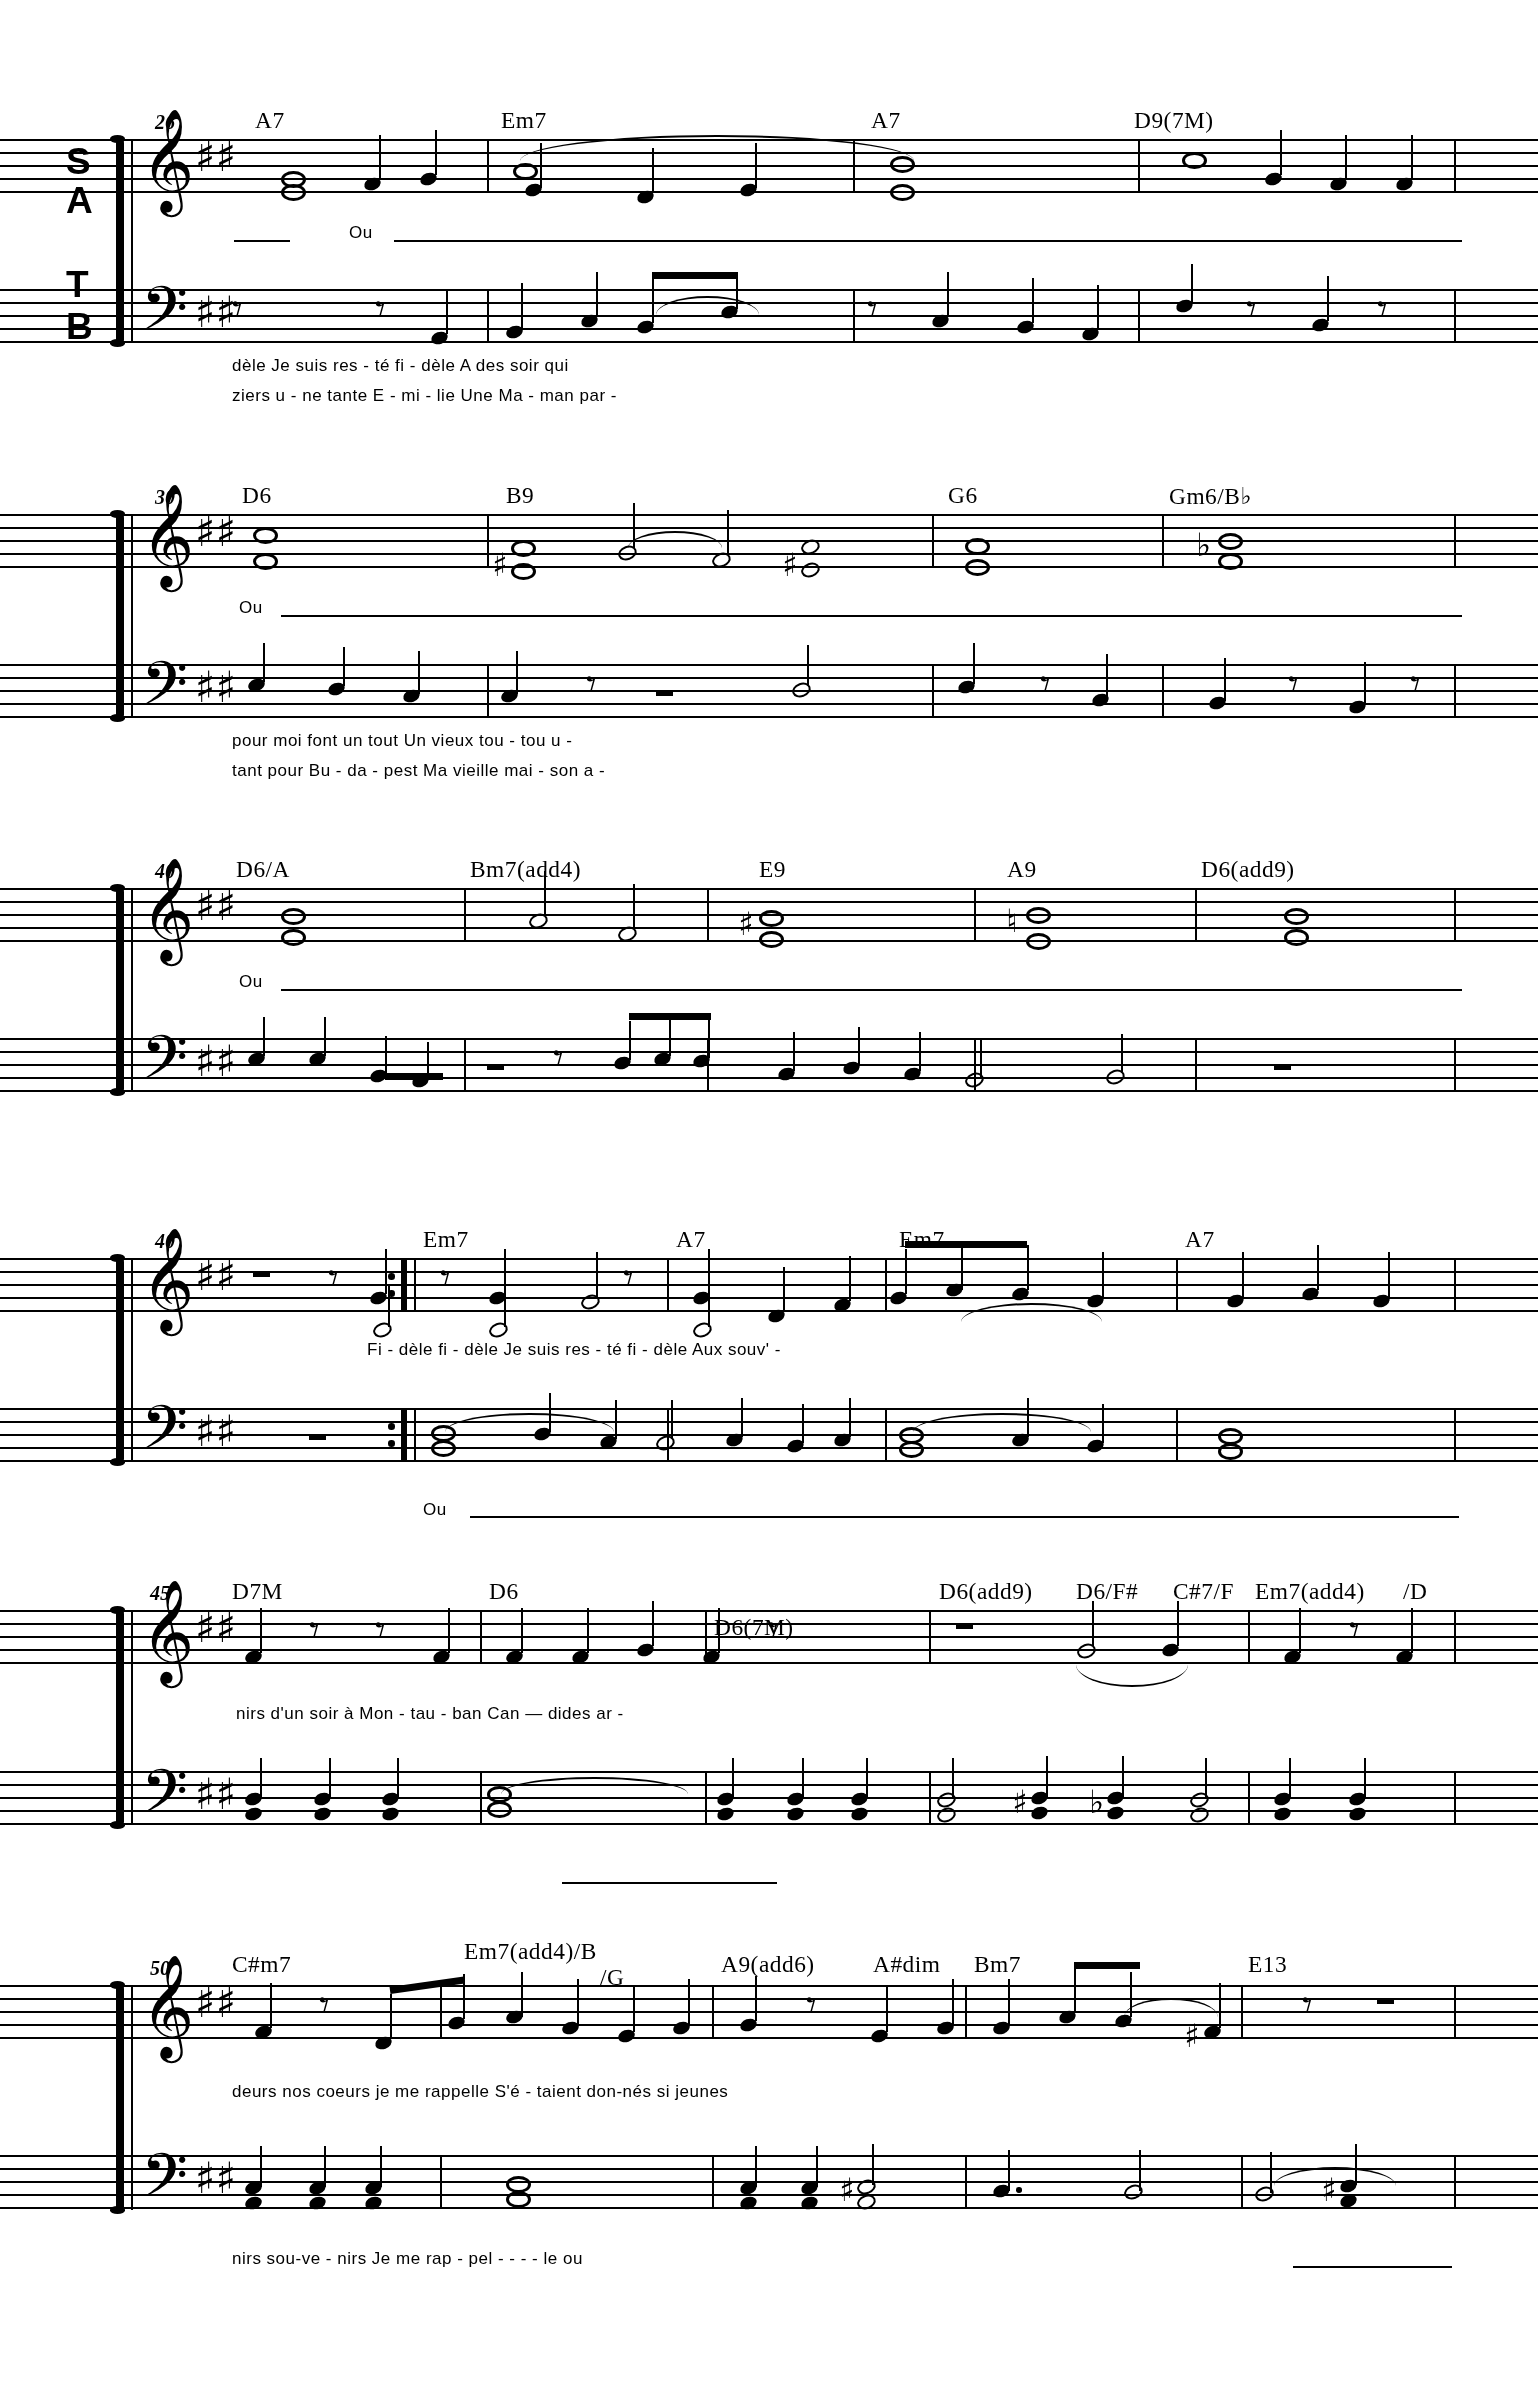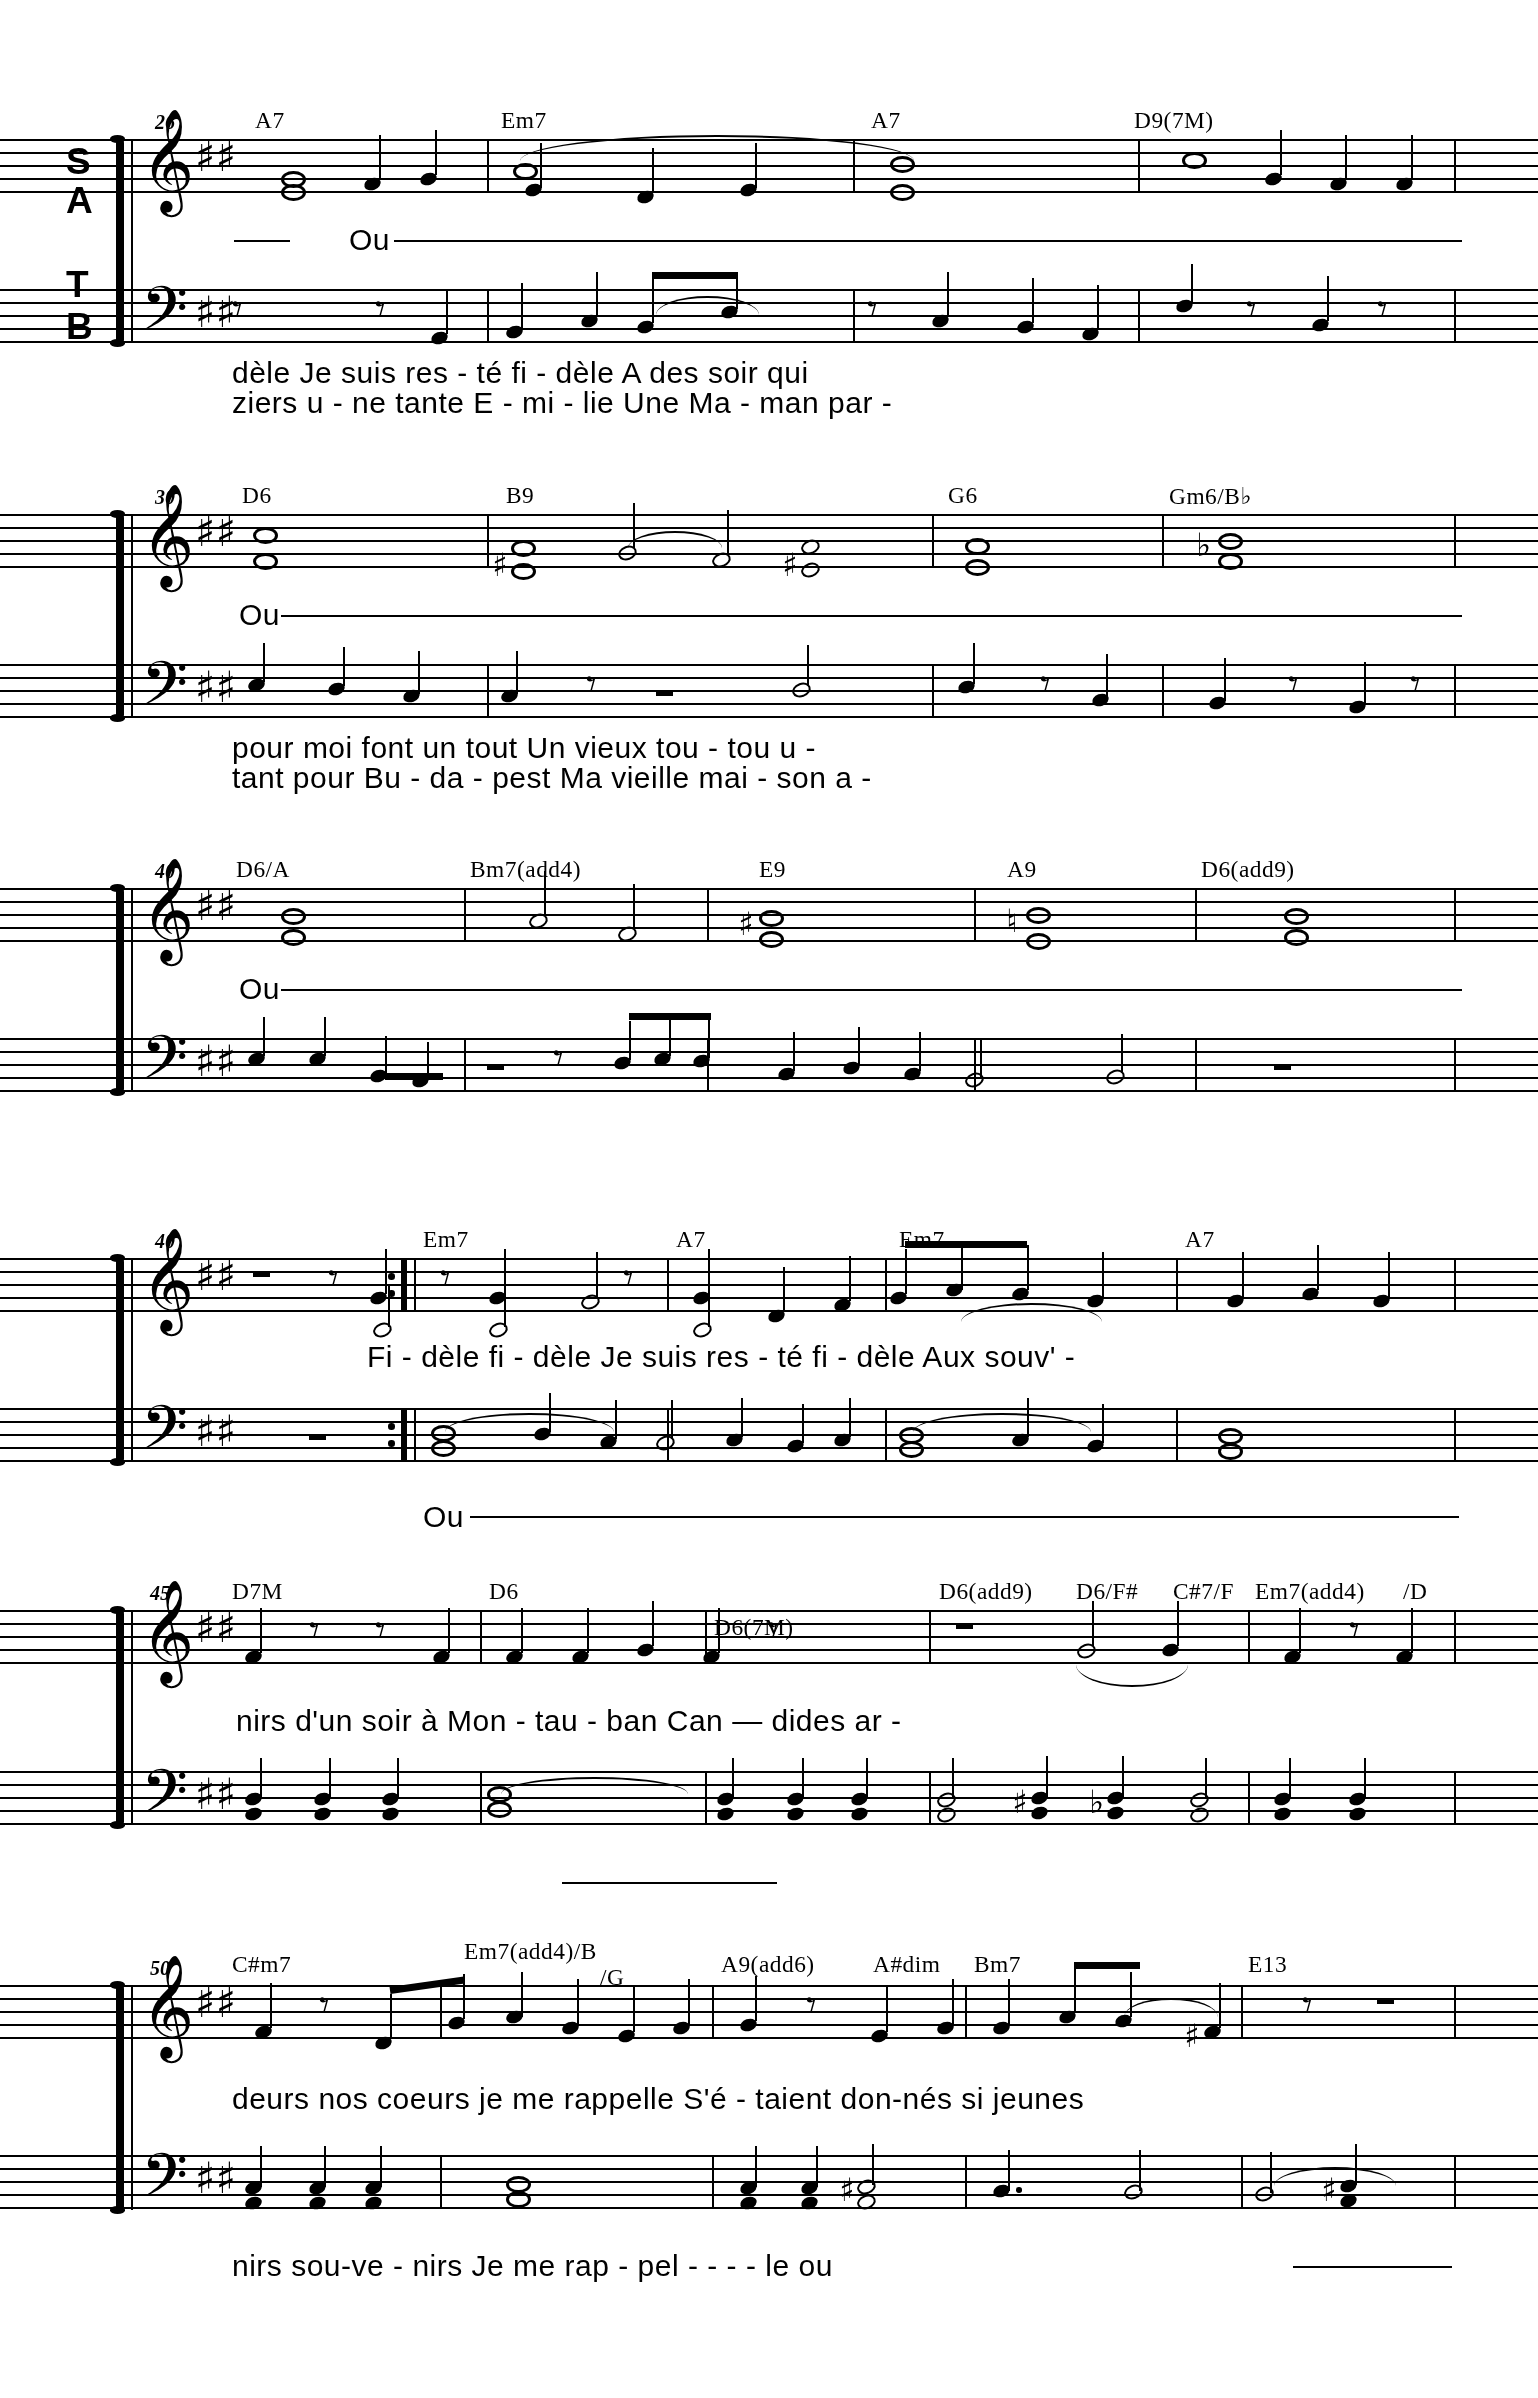--- a/index.html
+++ b/index.html
@@ -90,21 +90,21 @@
     font-weight: bold;
     font-style: italic;
     font-size: 20px;
     text-align: center;
   }
 
   
   .lyric {
     position: absolute;
     font-family: "Liberation Sans", sans-serif;
-    font-size: 30px;
+    font-size: 17px;
     white-space: nowrap;
     letter-spacing: 0.5px;
   }
 
   
   .satb {
     position: absolute;
     font-family: "Liberation Sans", sans-serif;
     font-weight: bold;
     font-size: 37px;

